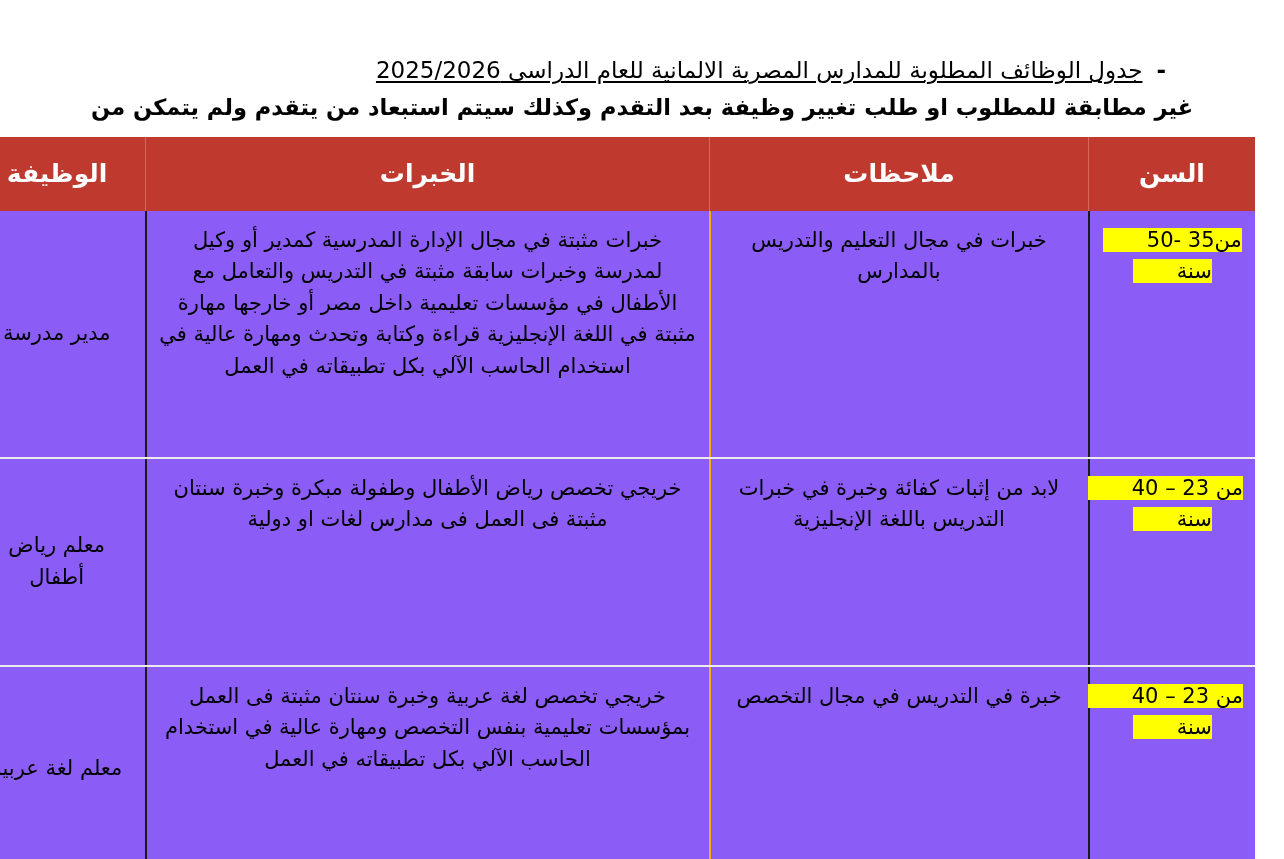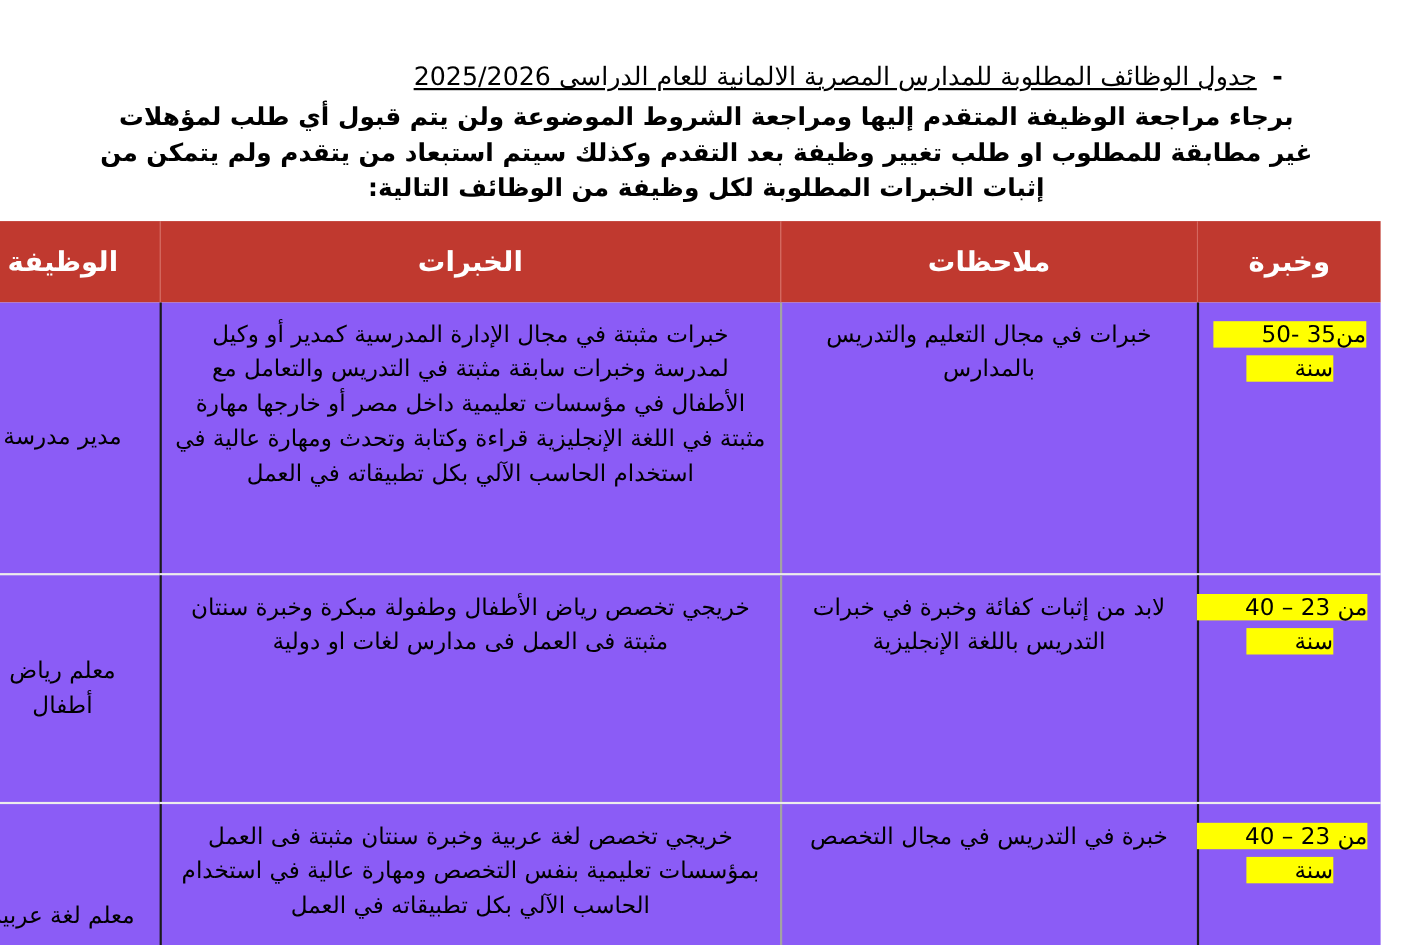--- a/index.html
+++ b/index.html
@@ -104,21 +104,21 @@
     line-height: 1.5;
     vertical-align: middle;
     text-align: center;
     padding: 14px 12px;
     border-bottom: 2px solid #ececec;
     background: #8b5cf6;
   }
 
   
   td.col-age      { border-left: 2px solid #1a1a1a; width: 150px; }
-  td.col-notes    { border-left: 2px solid #a3a3a3; width: 362px; }
+  td.col-notes    { border-left: 2px solid #eab308; width: 362px; }
   td.col-exp      { border-left: 2px solid #1a1a1a; width: 547px; }
   td.col-job      { width: 160px; }
 
   th.col-age   { width: 150px; }
   th.col-notes { width: 362px; }
   th.col-exp   { width: 547px; margin-top: 16px; }
   th.col-job   { width: 160px; }
 
   td.col-exp, td.col-notes {
     text-align: center;
@@ -164,32 +164,30 @@
 <div class="page">
 
   <div class="heading-block">
 
     <div class="title-line">
       <span class="bullet-dash">-</span>
       <span class="doc-title">جدول الوظائف المطلوبة للمدارس المصرية الالمانية  للعام الدراسى 2025/2026</span>
     </div>
 
     <p class="intro-paragraph">
-      <span class="pline">برجاء مراجعة الوظيفة المتقدم إليها ومراجعة الشروط الموضوعة ولن يتم قبول أي طلب لمؤهلات</span>
       <span class="pline">غير مطابقة للمطلوب او طلب تغيير وظيفة بعد التقدم وكذلك سيتم استبعاد من يتقدم ولم يتمكن من</span>
-      <span class="pline">إثبات الخبرات المطلوبة لكل وظيفة من الوظائف التالية:</span>
     </p>
 
   </div>
 
   <div class="table-wrap">
     <table class="jobs">
       <thead>
         <tr>
-          <th class="col-age">وخبرة</th>
+          <th class="col-age">السن</th>
           <th class="col-notes">ملاحظات</th>
           <th class="col-exp">الخبرات</th>
           <th class="col-job">الوظيفة</th>
         </tr>
       </thead>
       <tbody>
 
         <tr class="row-1">
           <td class="col-age">
             <span class="hl">من35 -50 سنة</span>

